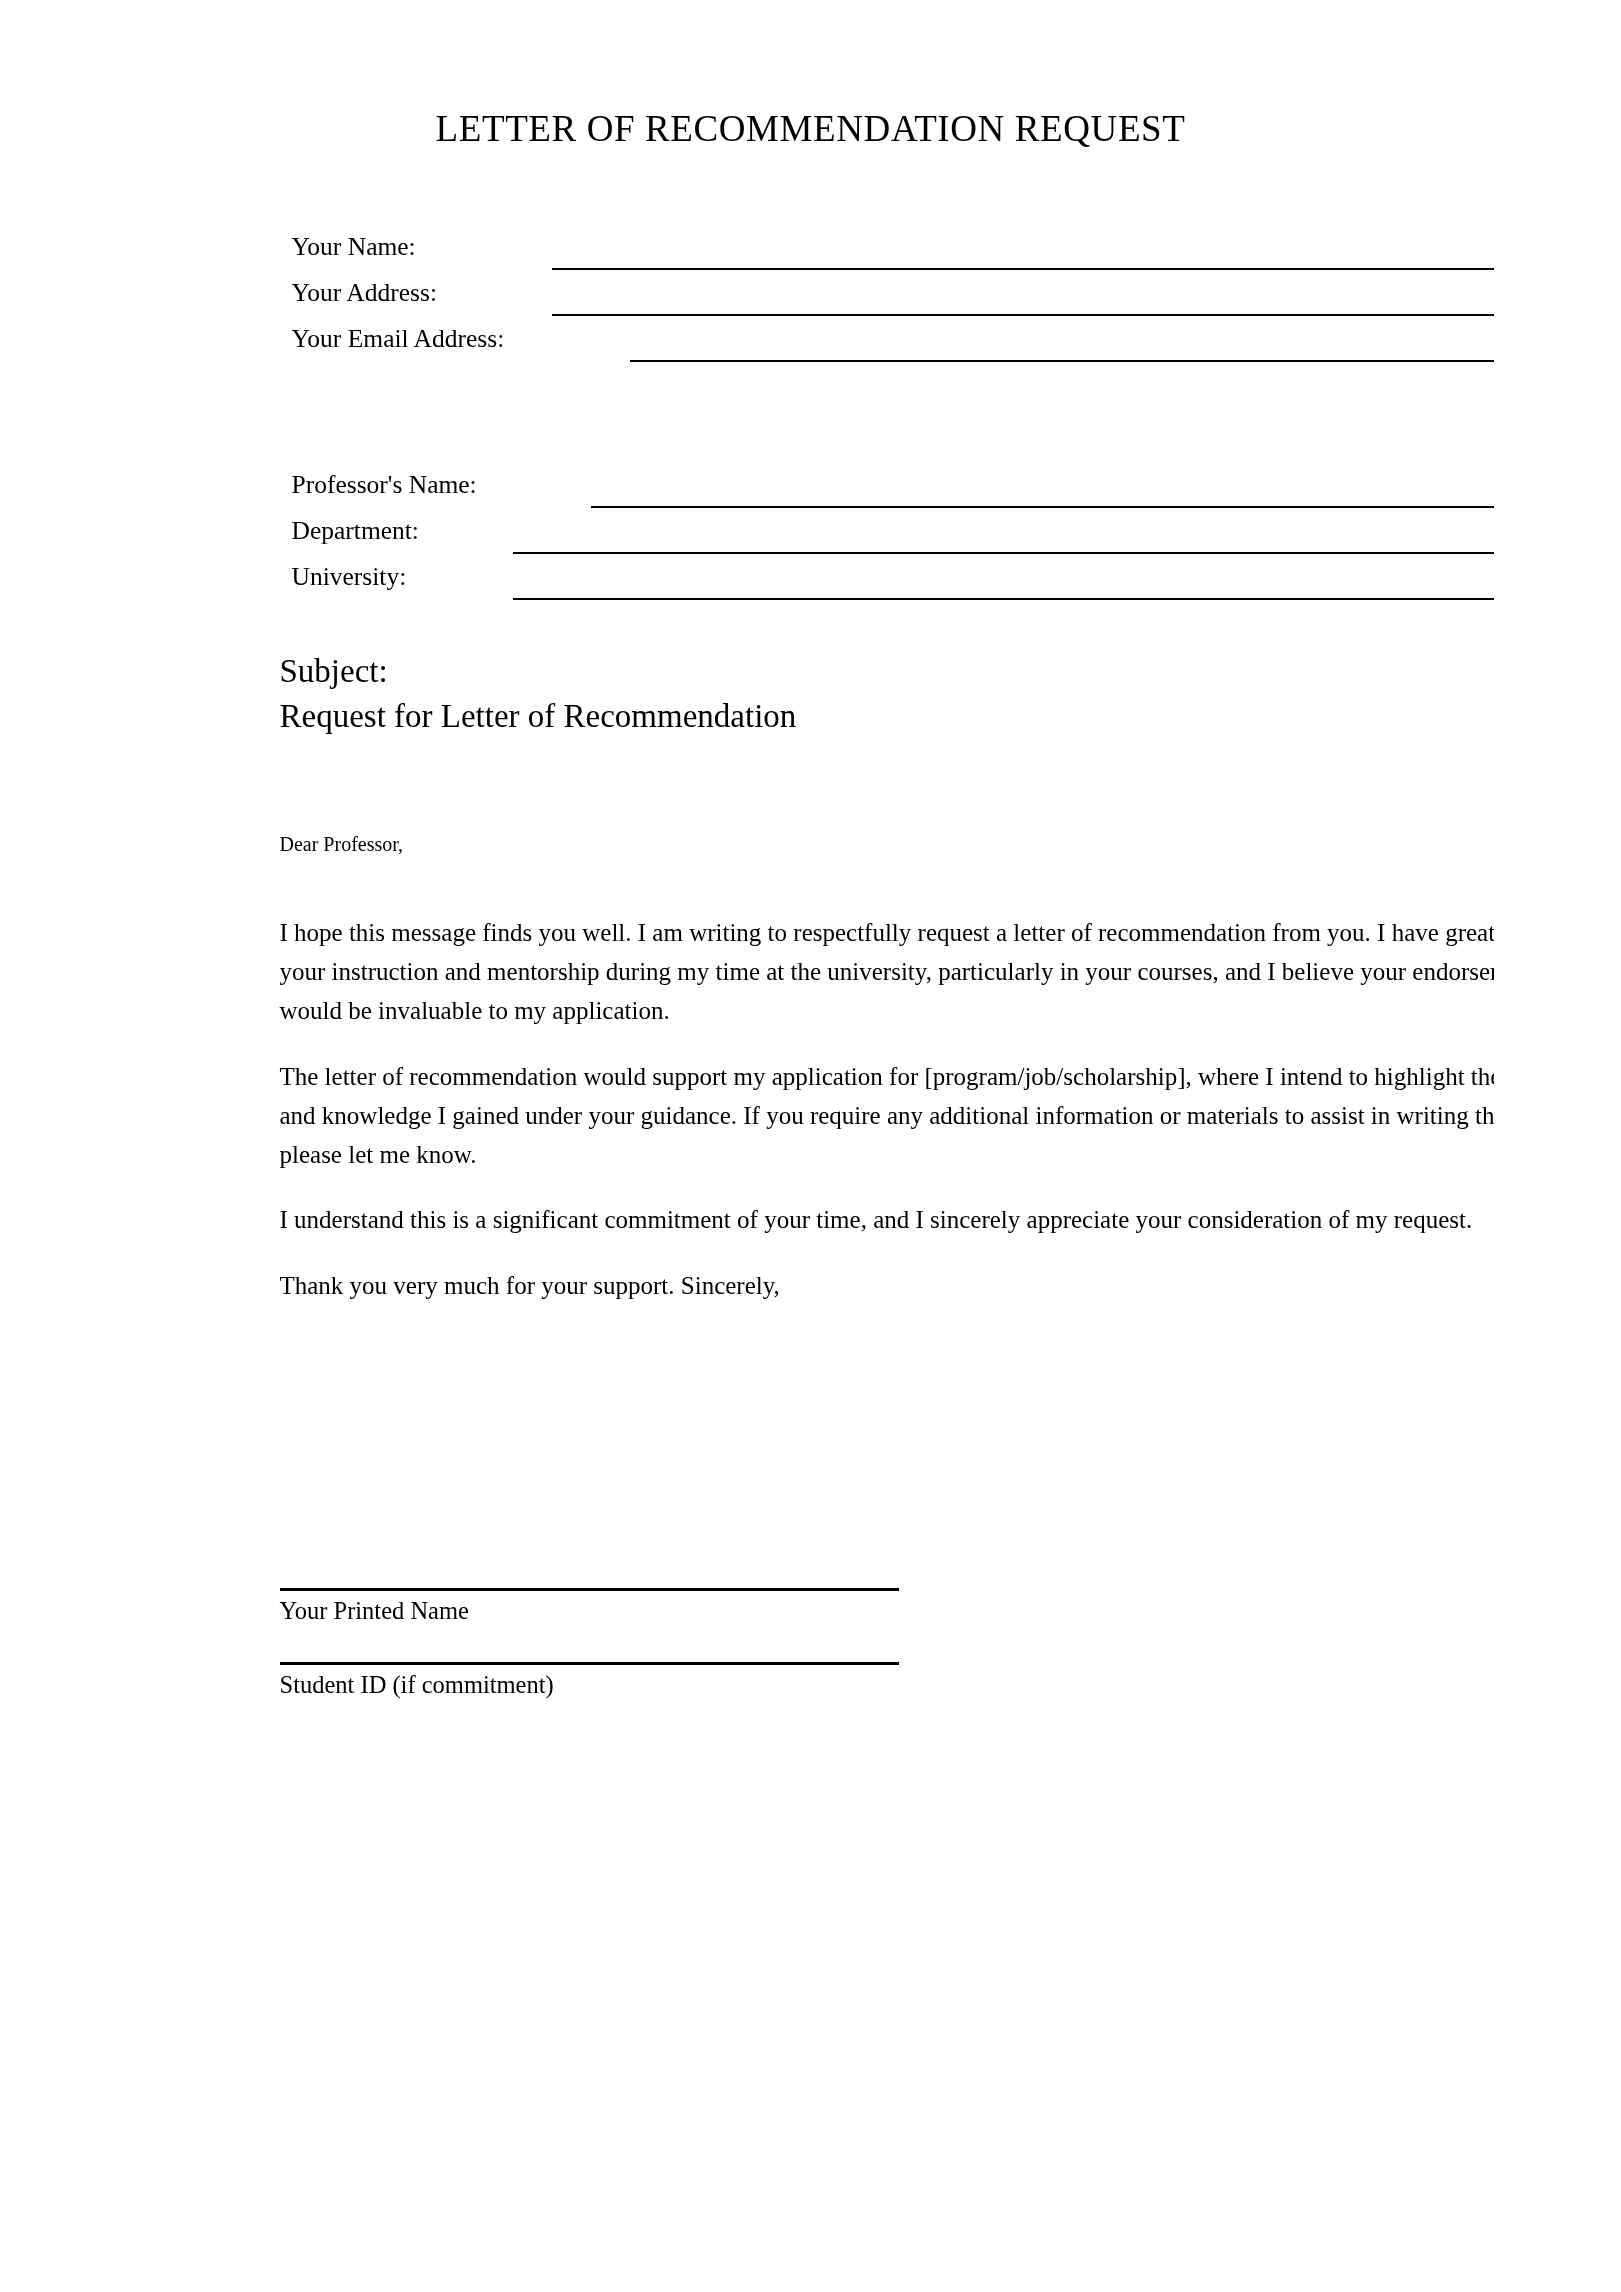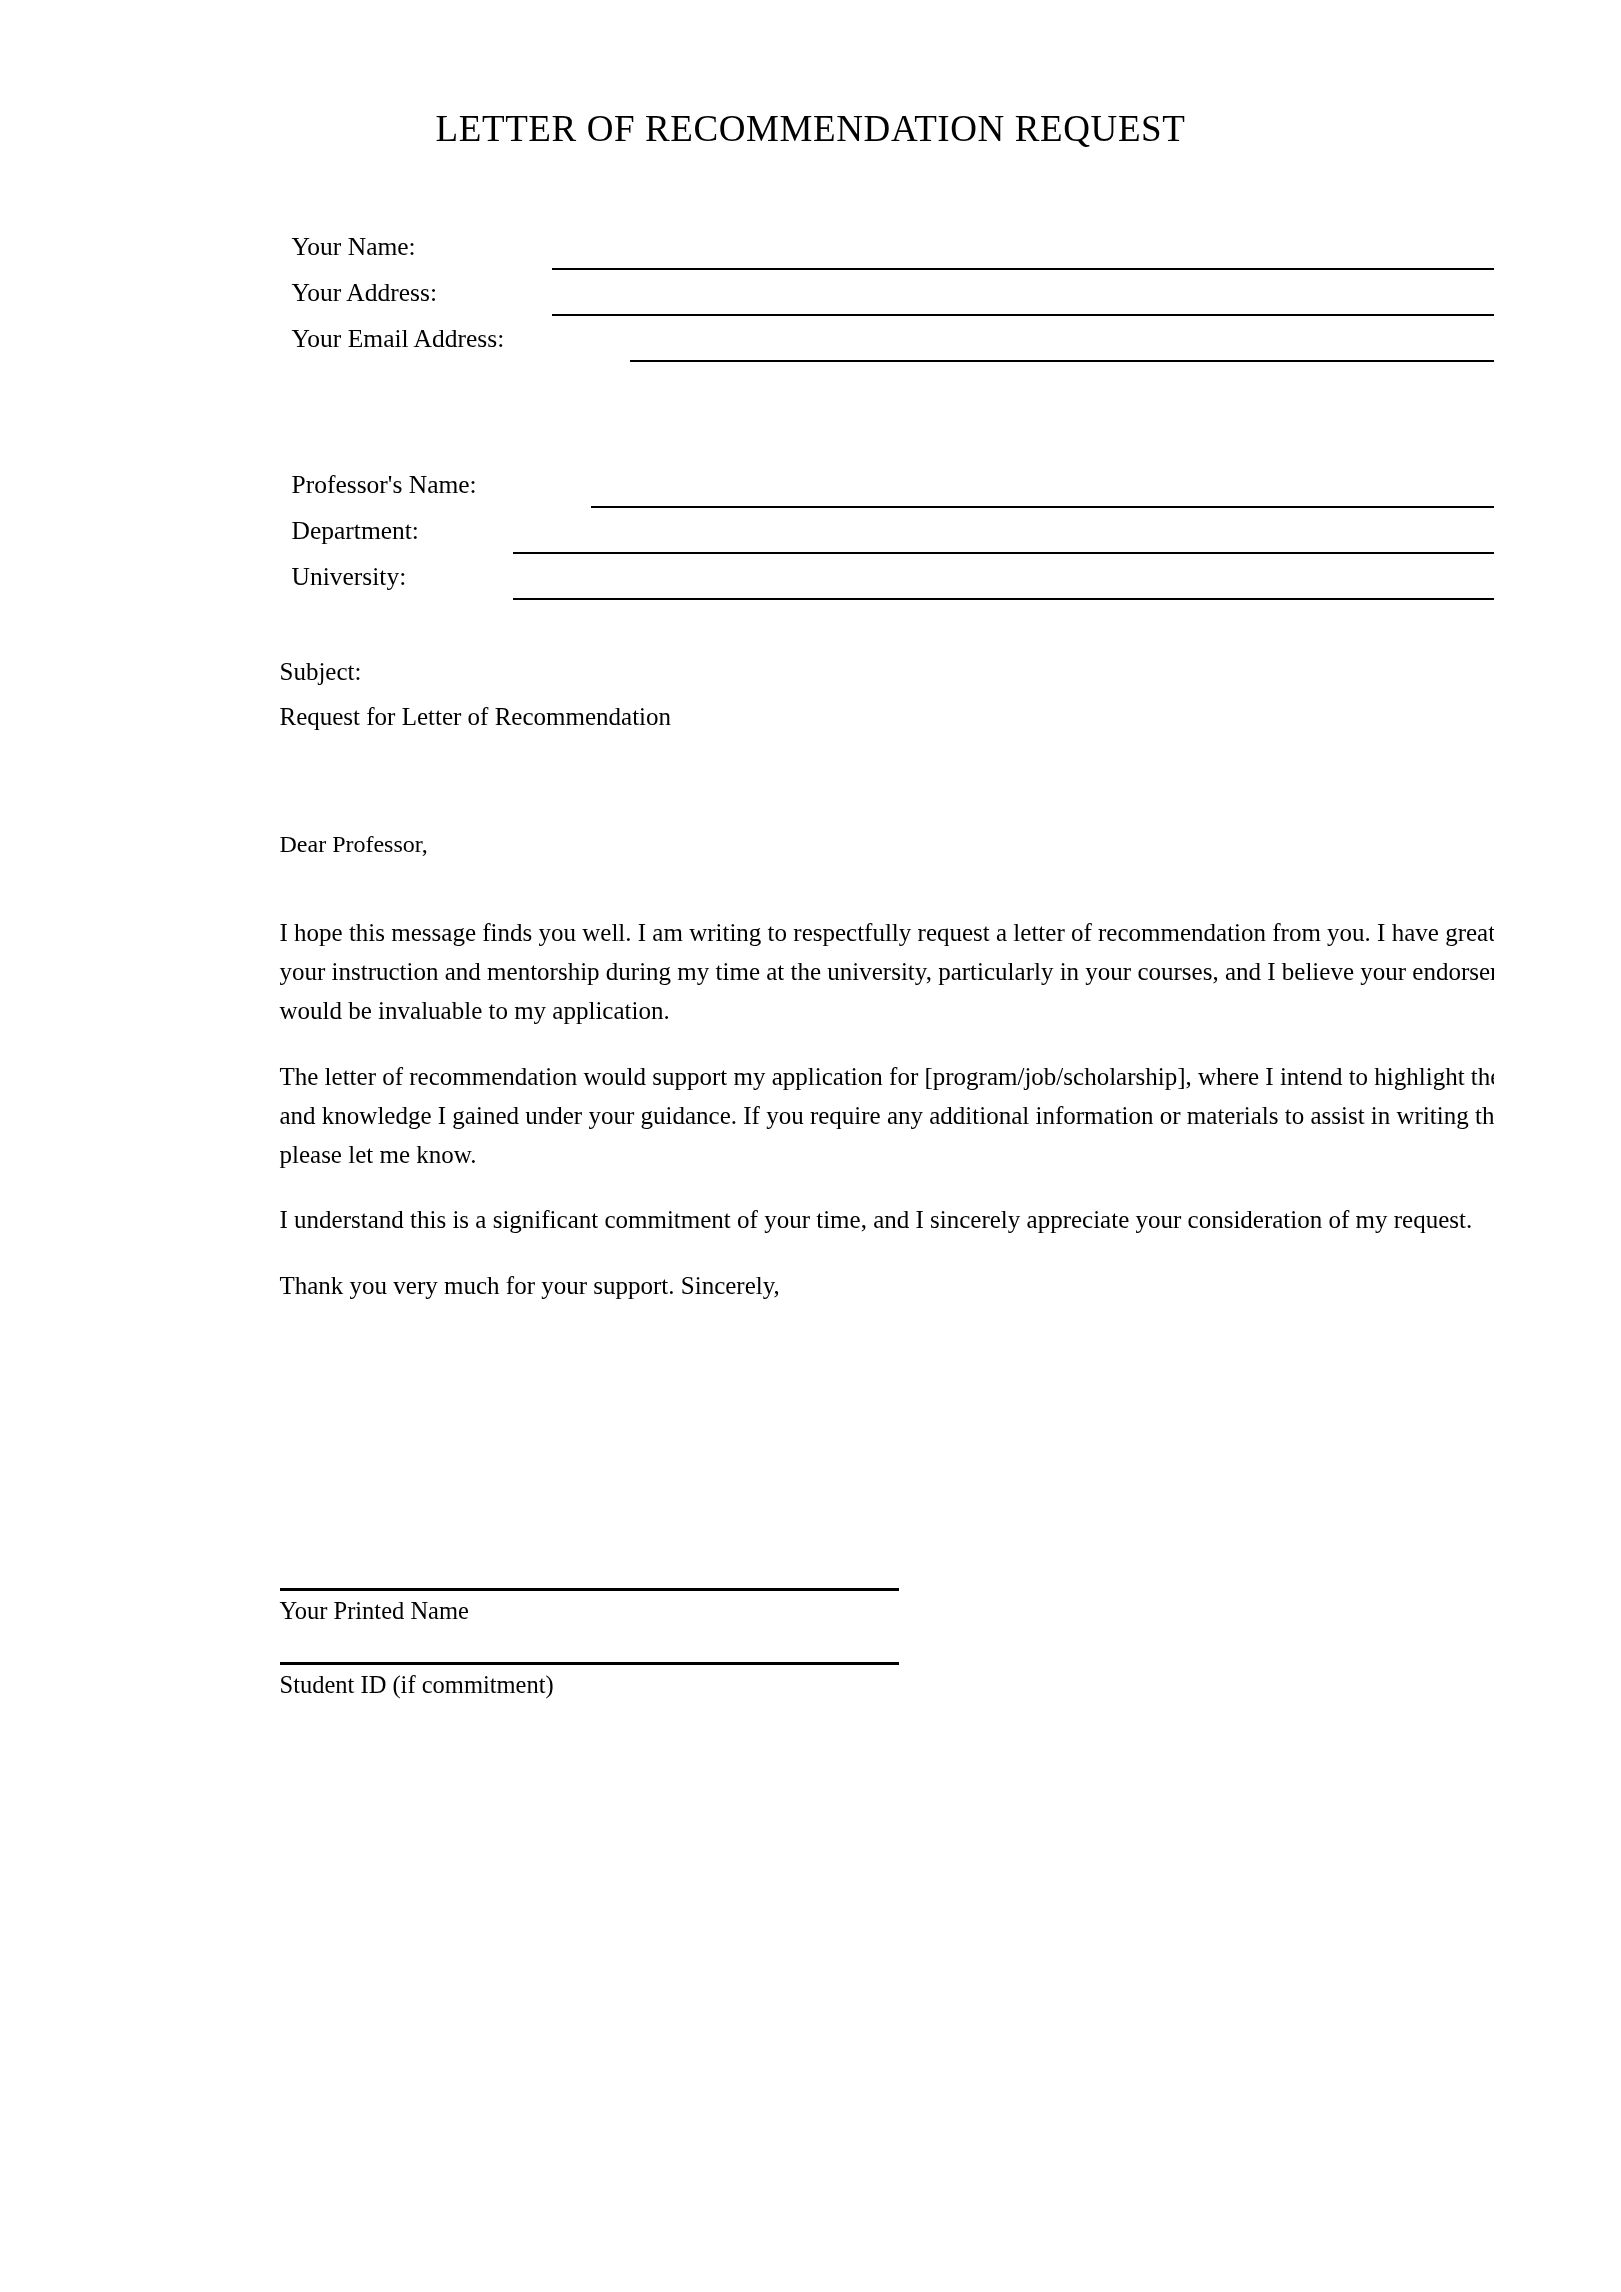--- a/index.html
+++ b/index.html
@@ -74,31 +74,31 @@
   .rule-p3 { left: 233px; }   
 
   
   .subject-block {
     position: absolute;
     left: 152px;
     top: 649px;
     width: 1315px;
   }
   .subject-line {
-    font-size: 25px;
+    font-size: 33px;
     line-height: 45px;
     white-space: nowrap;
   }
 
   
   .salutation {
     position: absolute;
     left: 152px;
     top: 828px;
-    font-size: 24px;
+    font-size: 20px;
     line-height: 33px;
     font-family: Liberation Serif, serif;
   }
   .body-copy {
     position: absolute;
     left: 152px;
     top: 913px;
     width: 1313px;
   }
   .body-para {

